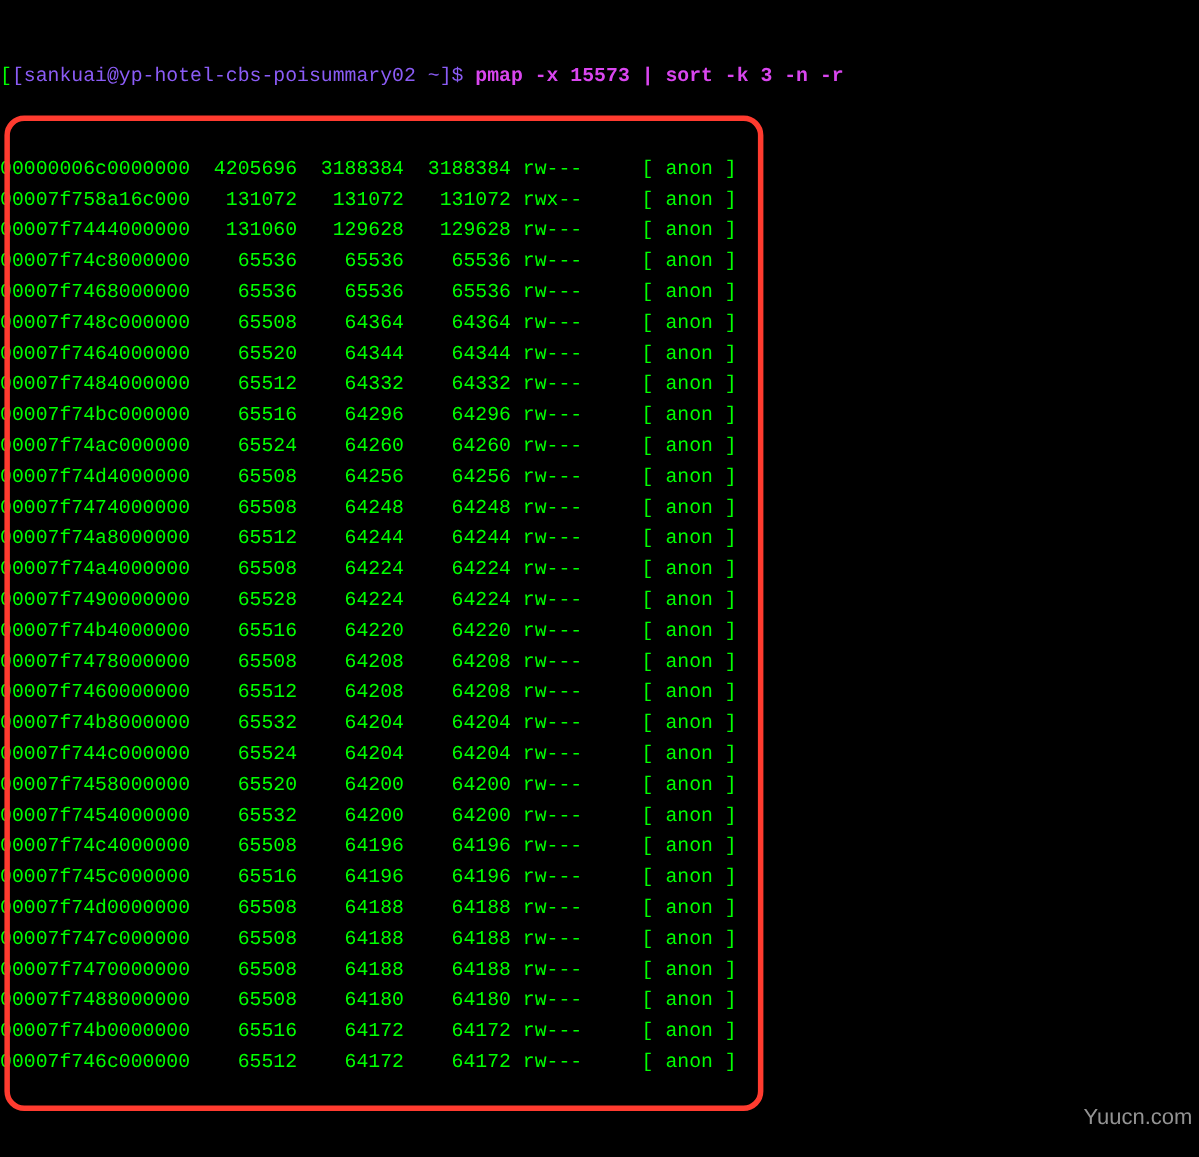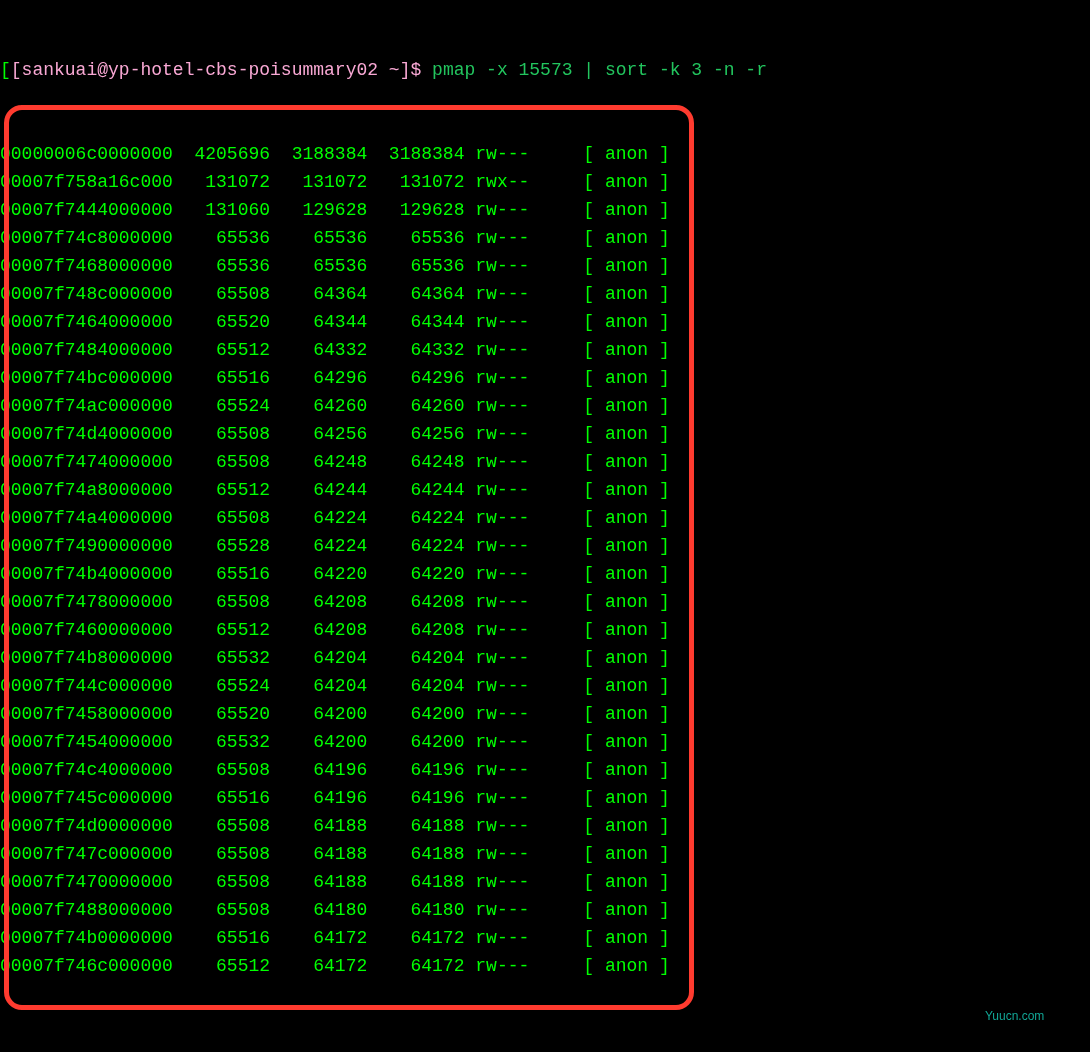--- a/index.html
+++ b/index.html
@@ -11,35 +11,35 @@
     font-size: 18px;
     line-height: 28px;
     width: 1090px;
   }
   .terminal {
     padding: 0;
     white-space: pre;
     position: relative;
   }
   .prompt-line .bracket { color: #00ff00; }
-  .prompt-line .user-host { color: #f9a8d4; }
-  .prompt-line .command { color: #22c55e; }
+  .prompt-line .user-host { color: #8b5cf6; }
+  .prompt-line .command { color: #d946ef; font-weight: bold; }
   .row { white-space: pre; }
   .highlight-box {
     position: absolute;
     border: 5px solid #ff3b2f;
     border-radius: 18px;
     pointer-events: none;
     box-sizing: border-box;
   }
   .watermark {
     position: absolute;
-    color: #14b8a6;
+    color: #a3a3a3;
     font-family: sans-serif;
-    font-size: 12px;
+    font-size: 20px;
     opacity: 0.9;
   }
 </style>
 </head>
 <body>
 
 <div class="terminal">
   <div class="row prompt-line"><span class="bracket">[</span><span class="user-host">[sankuai@yp-hotel-cbs-poisummary02 ~]$ </span><span class="command">pmap -x 15573 | sort -k 3 -n -r</span></div>
   <div id="rows"><div class="row">00000006c0000000  4205696  3188384  3188384 rw---     [ anon ]</div><div class="row">00007f758a16c000   131072   131072   131072 rwx--     [ anon ]</div><div class="row">00007f7444000000   131060   129628   129628 rw---     [ anon ]</div><div class="row">00007f74c8000000    65536    65536    65536 rw---     [ anon ]</div><div class="row">00007f7468000000    65536    65536    65536 rw---     [ anon ]</div><div class="row">00007f748c000000    65508    64364    64364 rw---     [ anon ]</div><div class="row">00007f7464000000    65520    64344    64344 rw---     [ anon ]</div><div class="row">00007f7484000000    65512    64332    64332 rw---     [ anon ]</div><div class="row">00007f74bc000000    65516    64296    64296 rw---     [ anon ]</div><div class="row">00007f74ac000000    65524    64260    64260 rw---     [ anon ]</div><div class="row">00007f74d4000000    65508    64256    64256 rw---     [ anon ]</div><div class="row">00007f7474000000    65508    64248    64248 rw---     [ anon ]</div><div class="row">00007f74a8000000    65512    64244    64244 rw---     [ anon ]</div><div class="row">00007f74a4000000    65508    64224    64224 rw---     [ anon ]</div><div class="row">00007f7490000000    65528    64224    64224 rw---     [ anon ]</div><div class="row">00007f74b4000000    65516    64220    64220 rw---     [ anon ]</div><div class="row">00007f7478000000    65508    64208    64208 rw---     [ anon ]</div><div class="row">00007f7460000000    65512    64208    64208 rw---     [ anon ]</div><div class="row">00007f74b8000000    65532    64204    64204 rw---     [ anon ]</div><div class="row">00007f744c000000    65524    64204    64204 rw---     [ anon ]</div><div class="row">00007f7458000000    65520    64200    64200 rw---     [ anon ]</div><div class="row">00007f7454000000    65532    64200    64200 rw---     [ anon ]</div><div class="row">00007f74c4000000    65508    64196    64196 rw---     [ anon ]</div><div class="row">00007f745c000000    65516    64196    64196 rw---     [ anon ]</div><div class="row">00007f74d0000000    65508    64188    64188 rw---     [ anon ]</div><div class="row">00007f747c000000    65508    64188    64188 rw---     [ anon ]</div><div class="row">00007f7470000000    65508    64188    64188 rw---     [ anon ]</div><div class="row">00007f7488000000    65508    64180    64180 rw---     [ anon ]</div><div class="row">00007f74b0000000    65516    64172    64172 rw---     [ anon ]</div><div class="row">00007f746c000000    65512    64172    64172 rw---     [ anon ]</div></div>
   <div class="highlight-box" style="top:105px;left:4px;width:690px;height:905px;"></div>

